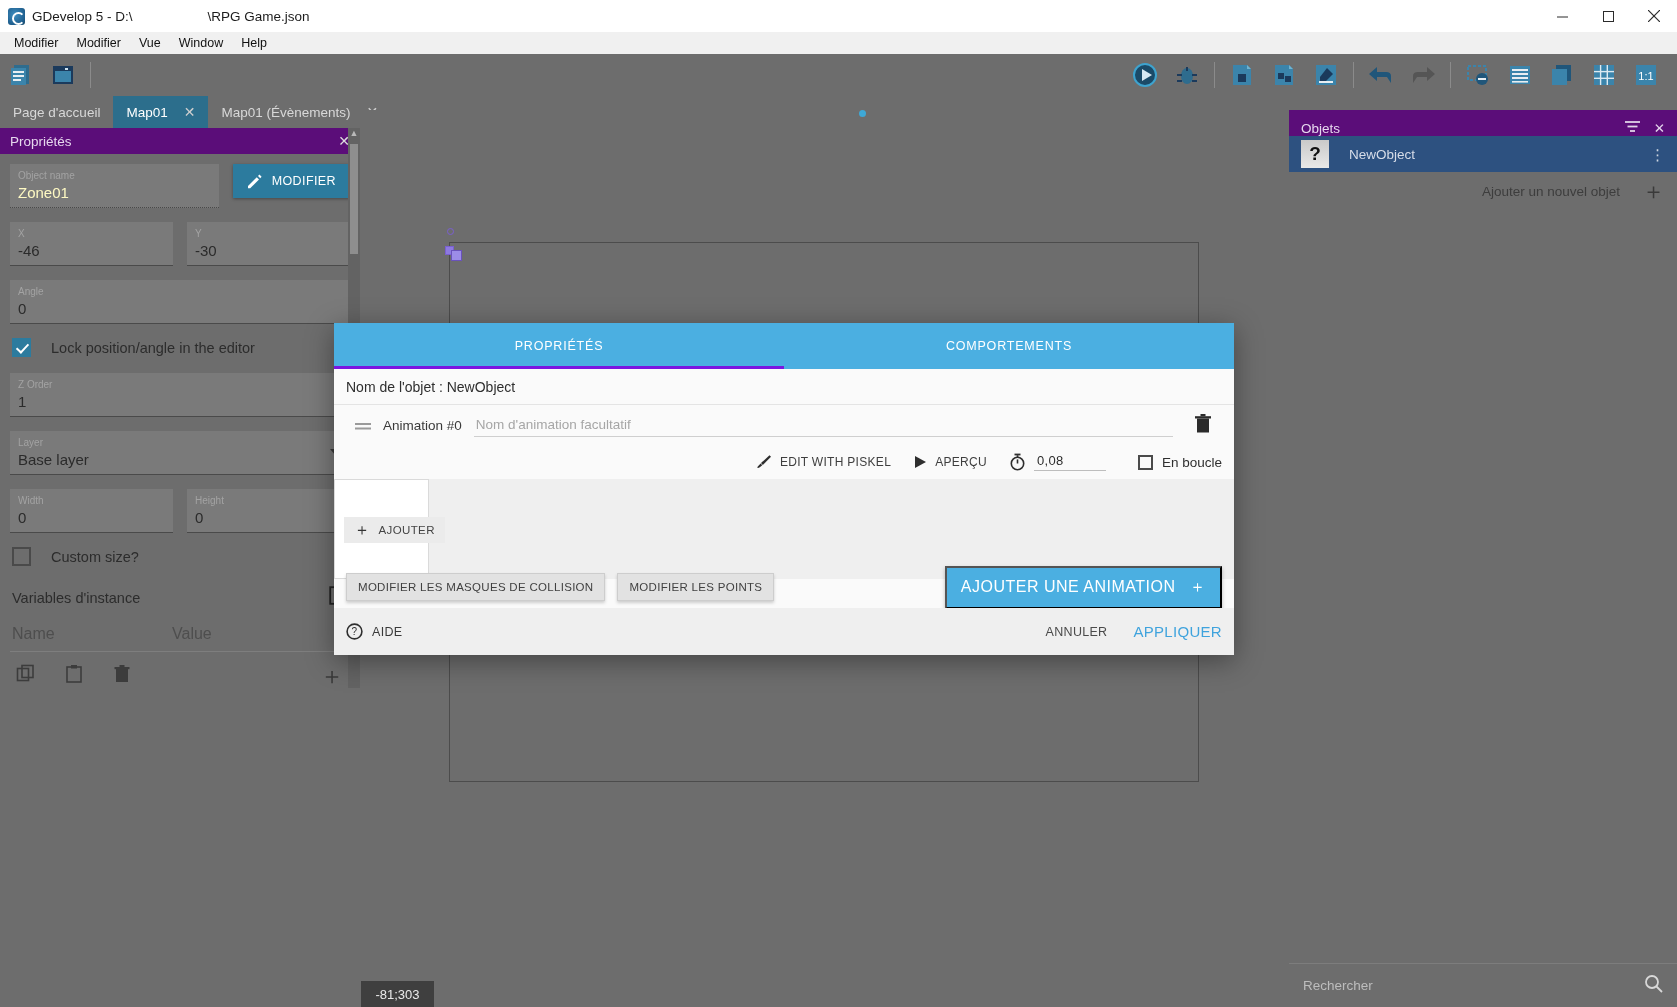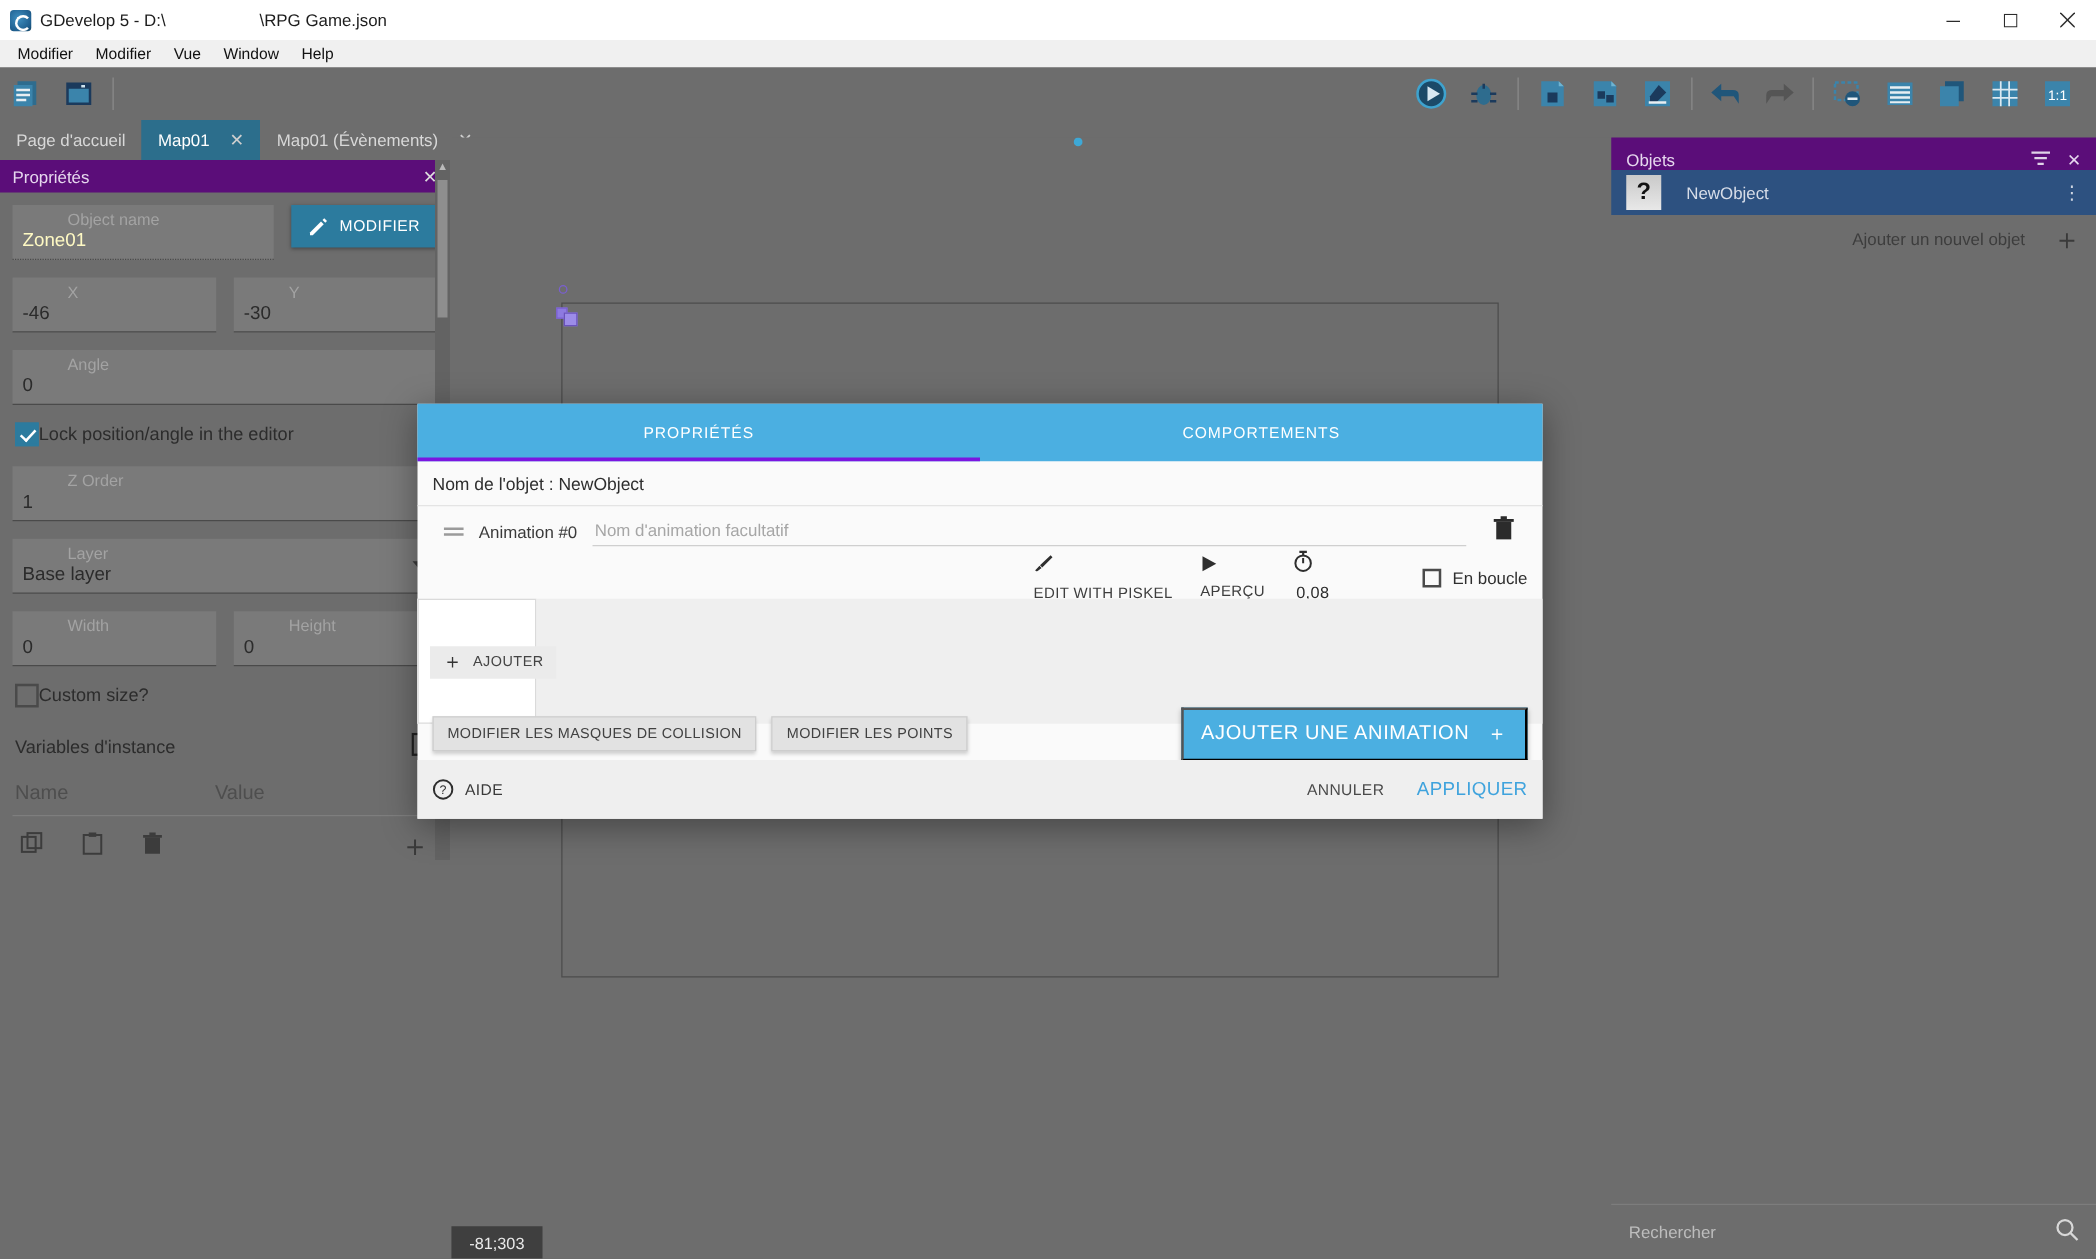--- a/index.html
+++ b/index.html
@@ -75,33 +75,33 @@
     height: 26px; background: #5b0d79; display: flex; align-items: center;
     padding: 0 10px; color: #e6d7ee; font-size: 13.5px;
   }
   .props-header .px { margin-left: auto; font-size: 14px; color: #ddd; }
   .props-body { position: relative; padding: 10px 10px 0 10px; }
 
   .field {
     background: #7a7a7a; border-bottom: 1px solid #4a4a4a;
     padding: 5px 8px 4px 8px; margin-bottom: 14px; position: relative;
   }
-  .field .lbl { font-size: 13px; color: #a3a3a3; line-height: 14px; margin-left: 36px; }
+  .field .lbl { font-size: 10px; color: #a3a3a3; line-height: 14px; }
   .field .val { font-size: 15px; color: #2b2b2b; line-height: 20px; }
   .field.placeholder .val { color: #fef9c3; }
   .row2 { display: flex; gap: 14px; }
   .row2 > .field { flex: 1; }
 
   .btn-modifier {
     background: #2c7b9e; color: #fff; font-size: 12.5px; letter-spacing: .4px;
     height: 34px; padding: 0 14px; display: inline-flex; align-items: center; gap: 9px;
     border: none; box-shadow: 0 1px 3px rgba(0,0,0,.35);
   }
 
-  .checkrow { display: flex; align-items: center; gap: 0; margin: 0 0 16px 2px; }
+  .checkrow { display: flex; align-items: center; gap: 20px; margin: 0 0 16px 2px; }
   .cbox {
     width: 19px; height: 19px; border: 2px solid #4a4a4a; background: transparent;
     display: inline-block; position: relative; flex: 0 0 auto;
   }
   .cbox.checked { background: #2c7b9e; border-color: #2c7b9e; }
   .cbox.checked::after {
     content: ""; position: absolute; left: 5px; top: 1px; width: 5px; height: 10px;
     border: solid #fff; border-width: 0 2px 2px 0; transform: rotate(43deg);
   }
   .checkrow .ctext { font-size: 14.5px; color: #2c2c2c; }
@@ -219,21 +219,21 @@
     outline: none; font-size: 13.5px; color: #333; padding: 4px 2px;
     font-family: "Liberation Sans", sans-serif;
   }
   .anim-input::placeholder { color: #a6a6a6; }
   .trash-ico { color: #2b2b2b; margin-left: 8px; }
 
   .dlg-tools {
     height: 34px; display: flex; align-items: center; justify-content: flex-end;
     gap: 22px; padding: 0 12px;
   }
-  .tool-link { display: flex; gap: 8px; font-size: 12px; color: #3e3e3e; letter-spacing: .3px; flex-direction: column; }
+  .tool-link { display: flex; align-items: center; gap: 8px; font-size: 12px; color: #3e3e3e; letter-spacing: .3px; }
   .time-field {
     border-bottom: 1px solid #bdbdbd; width: 72px; font-size: 13px; color: #2d2d2d;
     padding-bottom: 2px; padding-left: 3px;
   }
   .loop-wrap { display: flex; align-items: center; gap: 9px; margin-left: 10px; }
   .loop-box { width: 15px; height: 15px; border: 2px solid #4a4a4a; }
   .loop-txt { font-size: 13.5px; color: #2f2f2f; }
 
   .dlg-content { position: relative; height: 100px; background: #efefef; }
   .frame-strip {

